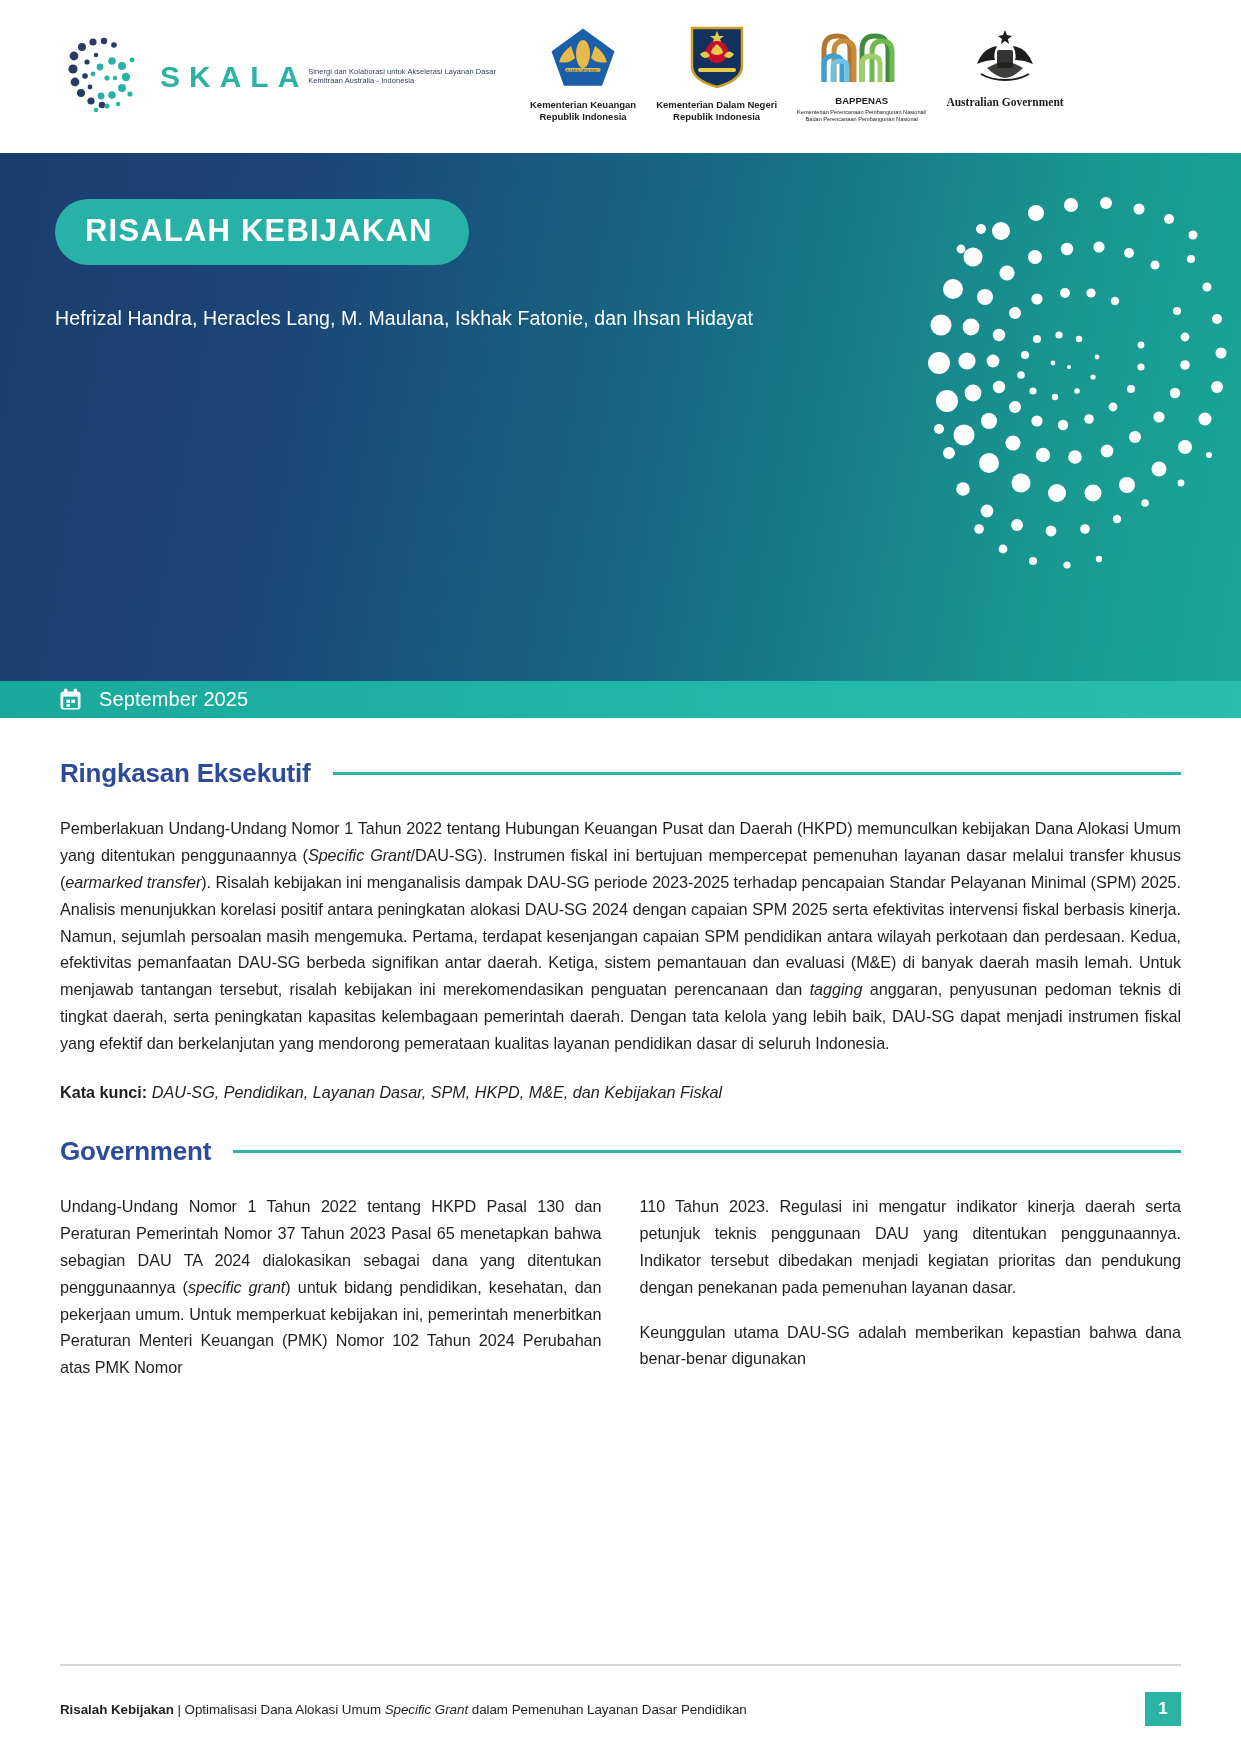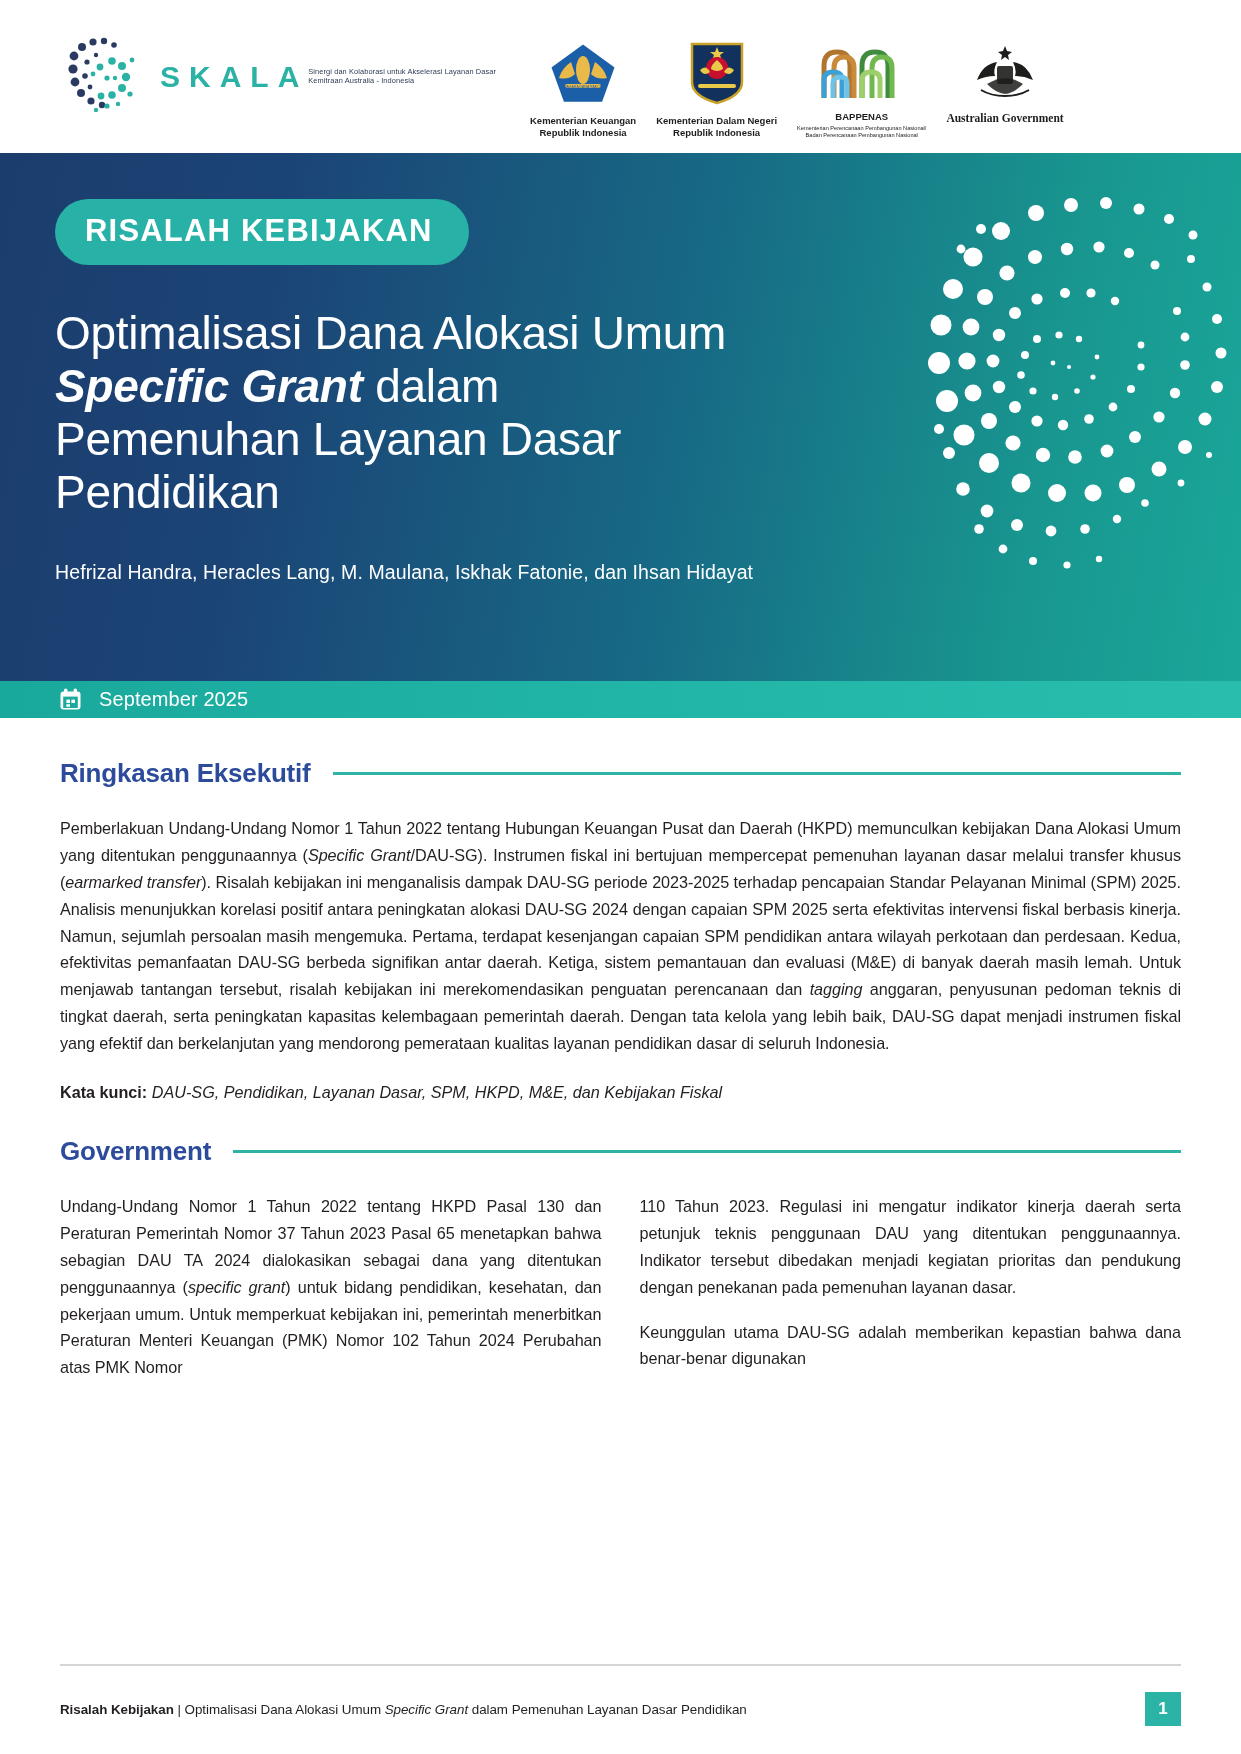--- a/index.html
+++ b/index.html
@@ -30,21 +30,21 @@
     color:#2bb2a4; line-height:1;
     position:relative;
   }
   .skala-tag {
     font-size:7.4px; color:#2d3a55; line-height:1.35;
     margin-top:5px; letter-spacing:.1px;
   }
   .skala-tag span { display:block; }
 
   .gov-logos {
-    position:absolute; left:530px; top:40px;
+    position:absolute; left:530px; top:24px;
     display:flex; align-items:flex-start; gap:20px;
   }
   .gov-item { width:auto; text-align:center; }
   .gov-caption {
     font-size:9.5px; color:#1d1d1b; line-height:1.3;
     margin-top:5px; font-weight:600;
   }
   .gov-caption span { display:block; }
   .gov-sub {
     font-size:5.6px; color:#1d1d1b; line-height:1.25; margin-top:2px;
@@ -389,23 +389,20 @@
         <circle cx="388" cy="302" r="3"></circle>
       <circle cx="128" cy="300" r="6"></circle>
         <circle cx="118" cy="276" r="5"></circle>
       <circle cx="160" cy="76" r="5"></circle>
         <circle cx="140" cy="96" r="4.4"></circle>
     </g>
   </svg>
 
   <div class="hero-inner">
     <div class="pill">RISALAH KEBIJAKAN</div>
-    <div class="hero-title">
-      <span>Optimalisasi Dana Alokasi Umum </span><i>Specific Grant</i><span> dalam Pemenuhan Layanan Dasar Pendidikan</span>
-    </div>
     <div class="hero-authors">Hefrizal Handra, Heracles Lang, M. Maulana, Iskhak Fatonie, dan Ihsan Hidayat</div>
   </div>
 </div>
 
 <div class="datebar">
   <span class="cal-icon">
     <svg width="25" height="25" viewBox="0 0 25 25" aria-hidden="true">
       <rect x="2.5" y="4.5" width="20" height="18" rx="3" fill="#ffffff"></rect>
       <rect x="6" y="1.5" width="3.4" height="6" rx="1.7" fill="#ffffff"></rect>
       <rect x="15.6" y="1.5" width="3.4" height="6" rx="1.7" fill="#ffffff"></rect>

